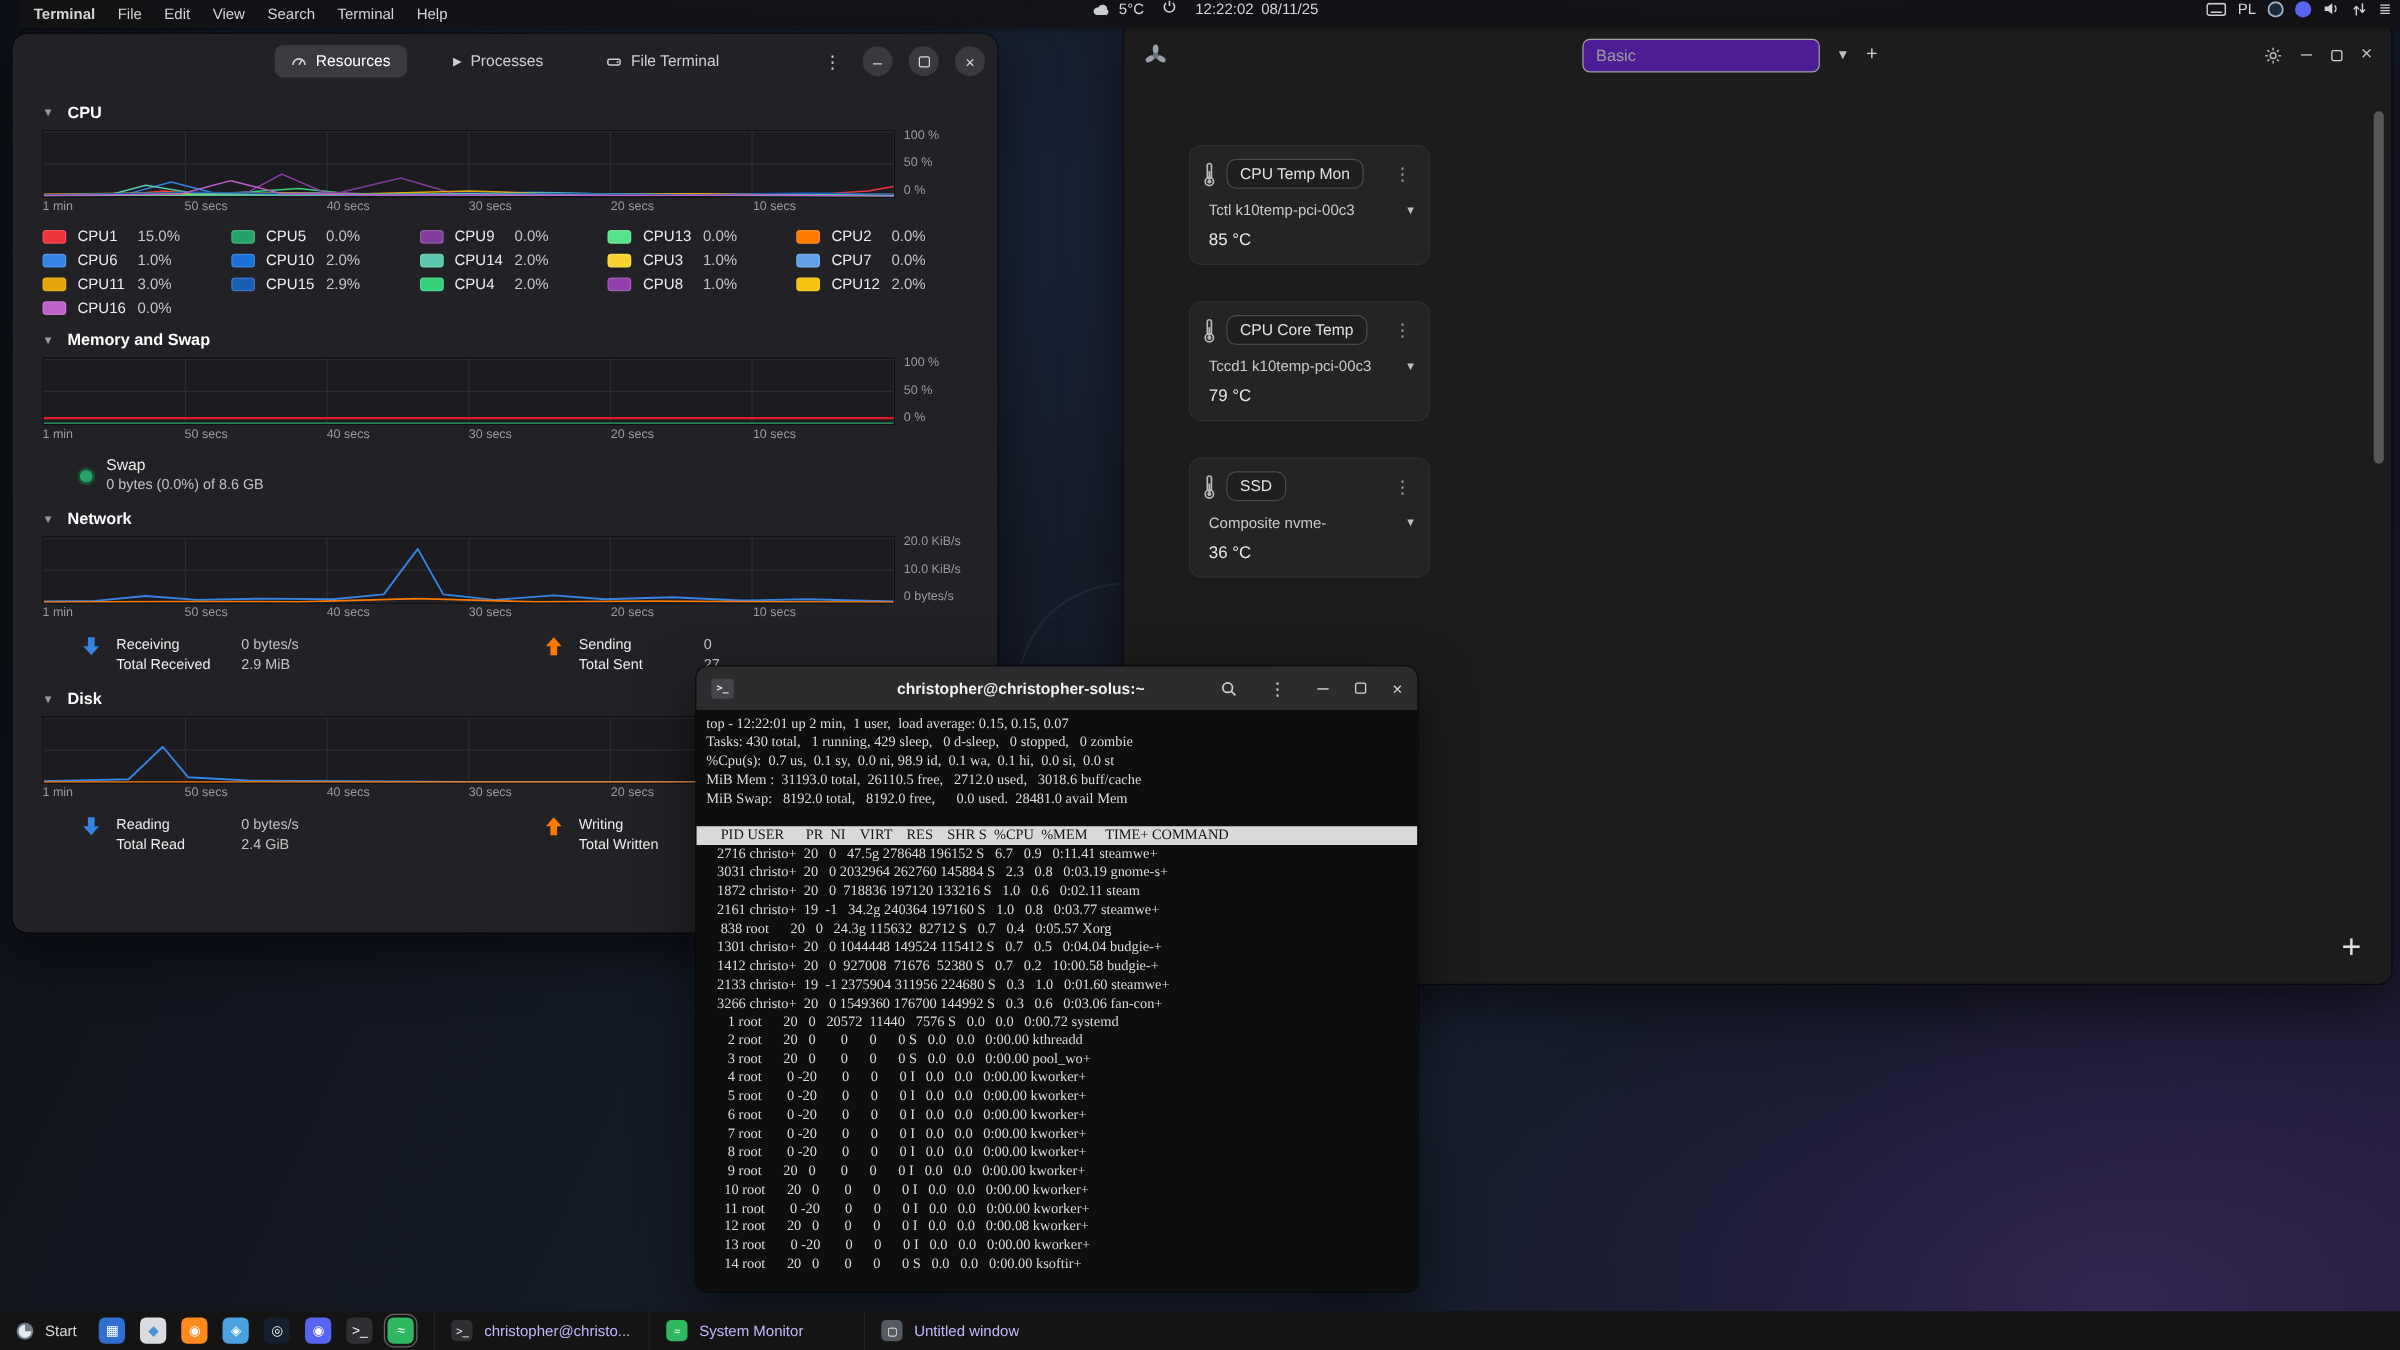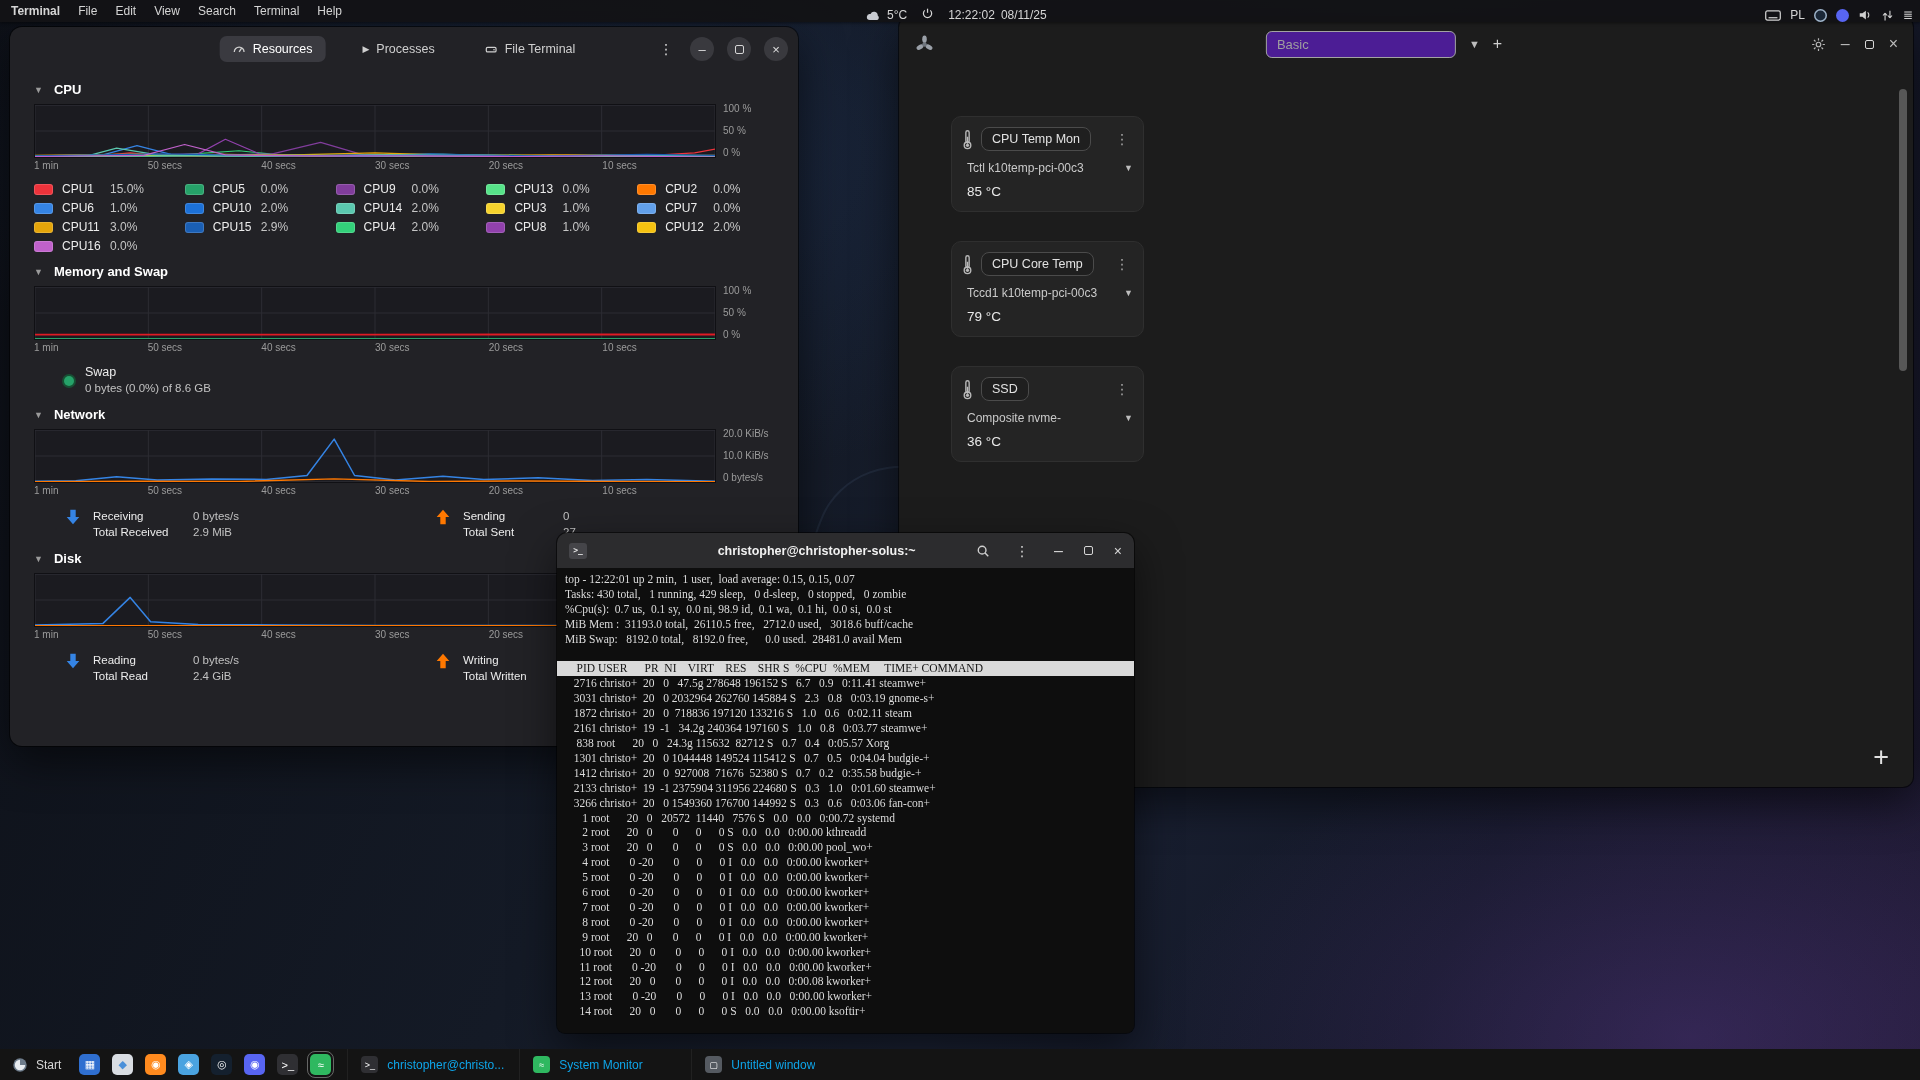--- a/index.html
+++ b/index.html
@@ -7,22 +7,22 @@
   body{font-family:"Liberation Sans",sans-serif;color:#ddd;background:#0c0f16;position:relative}
   .desktop{position:absolute;inset:0;
     background:
       radial-gradient(900px 520px at 88% 96%, rgba(96,62,150,.38), transparent 60%),
       radial-gradient(1000px 500px at 30% 15%, rgba(42,72,125,.30), transparent 65%),
       linear-gradient(115deg,#0d1017 0%,#141a26 40%,#1a2133 58%,#131726 78%,#1e1931 100%);}
   .watermark{position:absolute;left:810px;top:470px;width:210px;height:190px;
     border:2px solid rgba(130,160,210,.10);border-radius:50% 60% 20% 55%;transform:rotate(22deg)}
 
   
-  .topbar{position:absolute;top:0;left:0;right:0;height:22px;background:rgba(19,19,22,.97);
-    display:flex;align-items:flex-end;font-size:12px;color:#d5d5d5;z-index:60;box-shadow:0 1px 3px rgba(0,0,0,.5)}
+  .topbar{position:absolute;top:0;left:16px;right:0;height:22px;background:rgba(19,19,22,.97);
+    display:flex;align-items:flex-start;font-size:12px;color:#d5d5d5;z-index:60;box-shadow:0 1px 3px rgba(0,0,0,.5)}
   .menus{display:flex;height:100%;align-items:center;padding-left:2px}
   .menu-item{padding:0 9px;height:100%;display:flex;align-items:center}
   .top-center{position:absolute;left:50%;transform:translateX(-52%);display:flex;align-items:center;gap:15px;white-space:nowrap}
   .weather,.clock{display:flex;align-items:center;gap:6px}
   .tray{margin-left:auto;display:flex;align-items:center;gap:9px;padding-right:7px}
   .tray-circle{width:13px;height:13px;border-radius:50%;display:inline-block}
   .glyph{font-size:12px;color:#cfcfcf;line-height:1}
 
   
   .window{position:absolute;border-radius:12px;box-shadow:0 16px 44px rgba(0,0,0,.55),0 0 0 1px rgba(0,0,0,.55)}
@@ -98,21 +98,21 @@
   
   .taskbar{position:absolute;bottom:0;left:0;right:0;height:31px;background:#141414;display:flex;align-items:flex-start;z-index:60;font-size:12px;color:#d8d8d8}
   .start{display:flex;align-items:center;gap:8px;padding:0 12px;height:100%}
   .launchers{display:flex;align-items:center;height:100%}
   .launcher{width:21px;height:21px;border-radius:5px;display:flex;align-items:center;justify-content:center;
     font-size:11px;margin:0 6px;color:#fff;flex:none}
   .launcher.active{outline:1px solid rgba(255,255,255,.35);outline-offset:2px}
   .task-buttons{display:flex;height:100%;margin-left:10px}
   .task-btn{display:flex;align-items:center;gap:9px;height:100%;padding:0 13px;min-width:172px;border-left:1px solid rgba(255,255,255,.06)}
   .task-ico{width:17px;height:17px;border-radius:4px;display:flex;align-items:center;justify-content:center;font-size:9px;color:#fff;flex:none}
-  .task-label{white-space:nowrap;overflow:hidden;color:#0ea5e9}
+  .task-label{white-space:nowrap;overflow:hidden;color:#c4b5fd}
 </style>
 </head>
 <body>
 
 <div class="desktop">
   <div class="watermark"></div>
 
   <div class="topbar">
     <div class="menus">
 
@@ -650,21 +650,21 @@
           <div class="t-line">&nbsp;</div>
         </div>
       <div class="term-header-line" id="term-header">    PID USER      PR  NI    VIRT    RES    SHR S  %CPU  %MEM     TIME+ COMMAND</div>
       <div id="term-rows">
           <div class="t-line">   2716 christo+  20   0   47.5g 278648 196152 S   6.7   0.9   0:11.41 steamwe+</div>
           <div class="t-line">   3031 christo+  20   0 2032964 262760 145884 S   2.3   0.8   0:03.19 gnome-s+</div>
           <div class="t-line">   1872 christo+  20   0  718836 197120 133216 S   1.0   0.6   0:02.11 steam</div>
           <div class="t-line">   2161 christo+  19  -1   34.2g 240364 197160 S   1.0   0.8   0:03.77 steamwe+</div>
           <div class="t-line">    838 root      20   0   24.3g 115632  82712 S   0.7   0.4   0:05.57 Xorg</div>
           <div class="t-line">   1301 christo+  20   0 1044448 149524 115412 S   0.7   0.5   0:04.04 budgie-+</div>
-          <div class="t-line">   1412 christo+  20   0  927008  71676  52380 S   0.7   0.2   0:35.58 budgie-+</div>
+          <div class="t-line">   1412 christo+  20   0  927008  71676  52380 S   0.7   0.2   10:00.58 budgie-+</div>
           <div class="t-line">   2133 christo+  19  -1 2375904 311956 224680 S   0.3   1.0   0:01.60 steamwe+</div>
           <div class="t-line">   3266 christo+  20   0 1549360 176700 144992 S   0.3   0.6   0:03.06 fan-con+</div>
           <div class="t-line">      1 root      20   0   20572  11440   7576 S   0.0   0.0   0:00.72 systemd</div>
           <div class="t-line">      2 root      20   0       0      0      0 S   0.0   0.0   0:00.00 kthreadd</div>
           <div class="t-line">      3 root      20   0       0      0      0 S   0.0   0.0   0:00.00 pool_wo+</div>
           <div class="t-line">      4 root       0 -20       0      0      0 I   0.0   0.0   0:00.00 kworker+</div>
           <div class="t-line">      5 root       0 -20       0      0      0 I   0.0   0.0   0:00.00 kworker+</div>
           <div class="t-line">      6 root       0 -20       0      0      0 I   0.0   0.0   0:00.00 kworker+</div>
           <div class="t-line">      7 root       0 -20       0      0      0 I   0.0   0.0   0:00.00 kworker+</div>
           <div class="t-line">      8 root       0 -20       0      0      0 I   0.0   0.0   0:00.00 kworker+</div>

